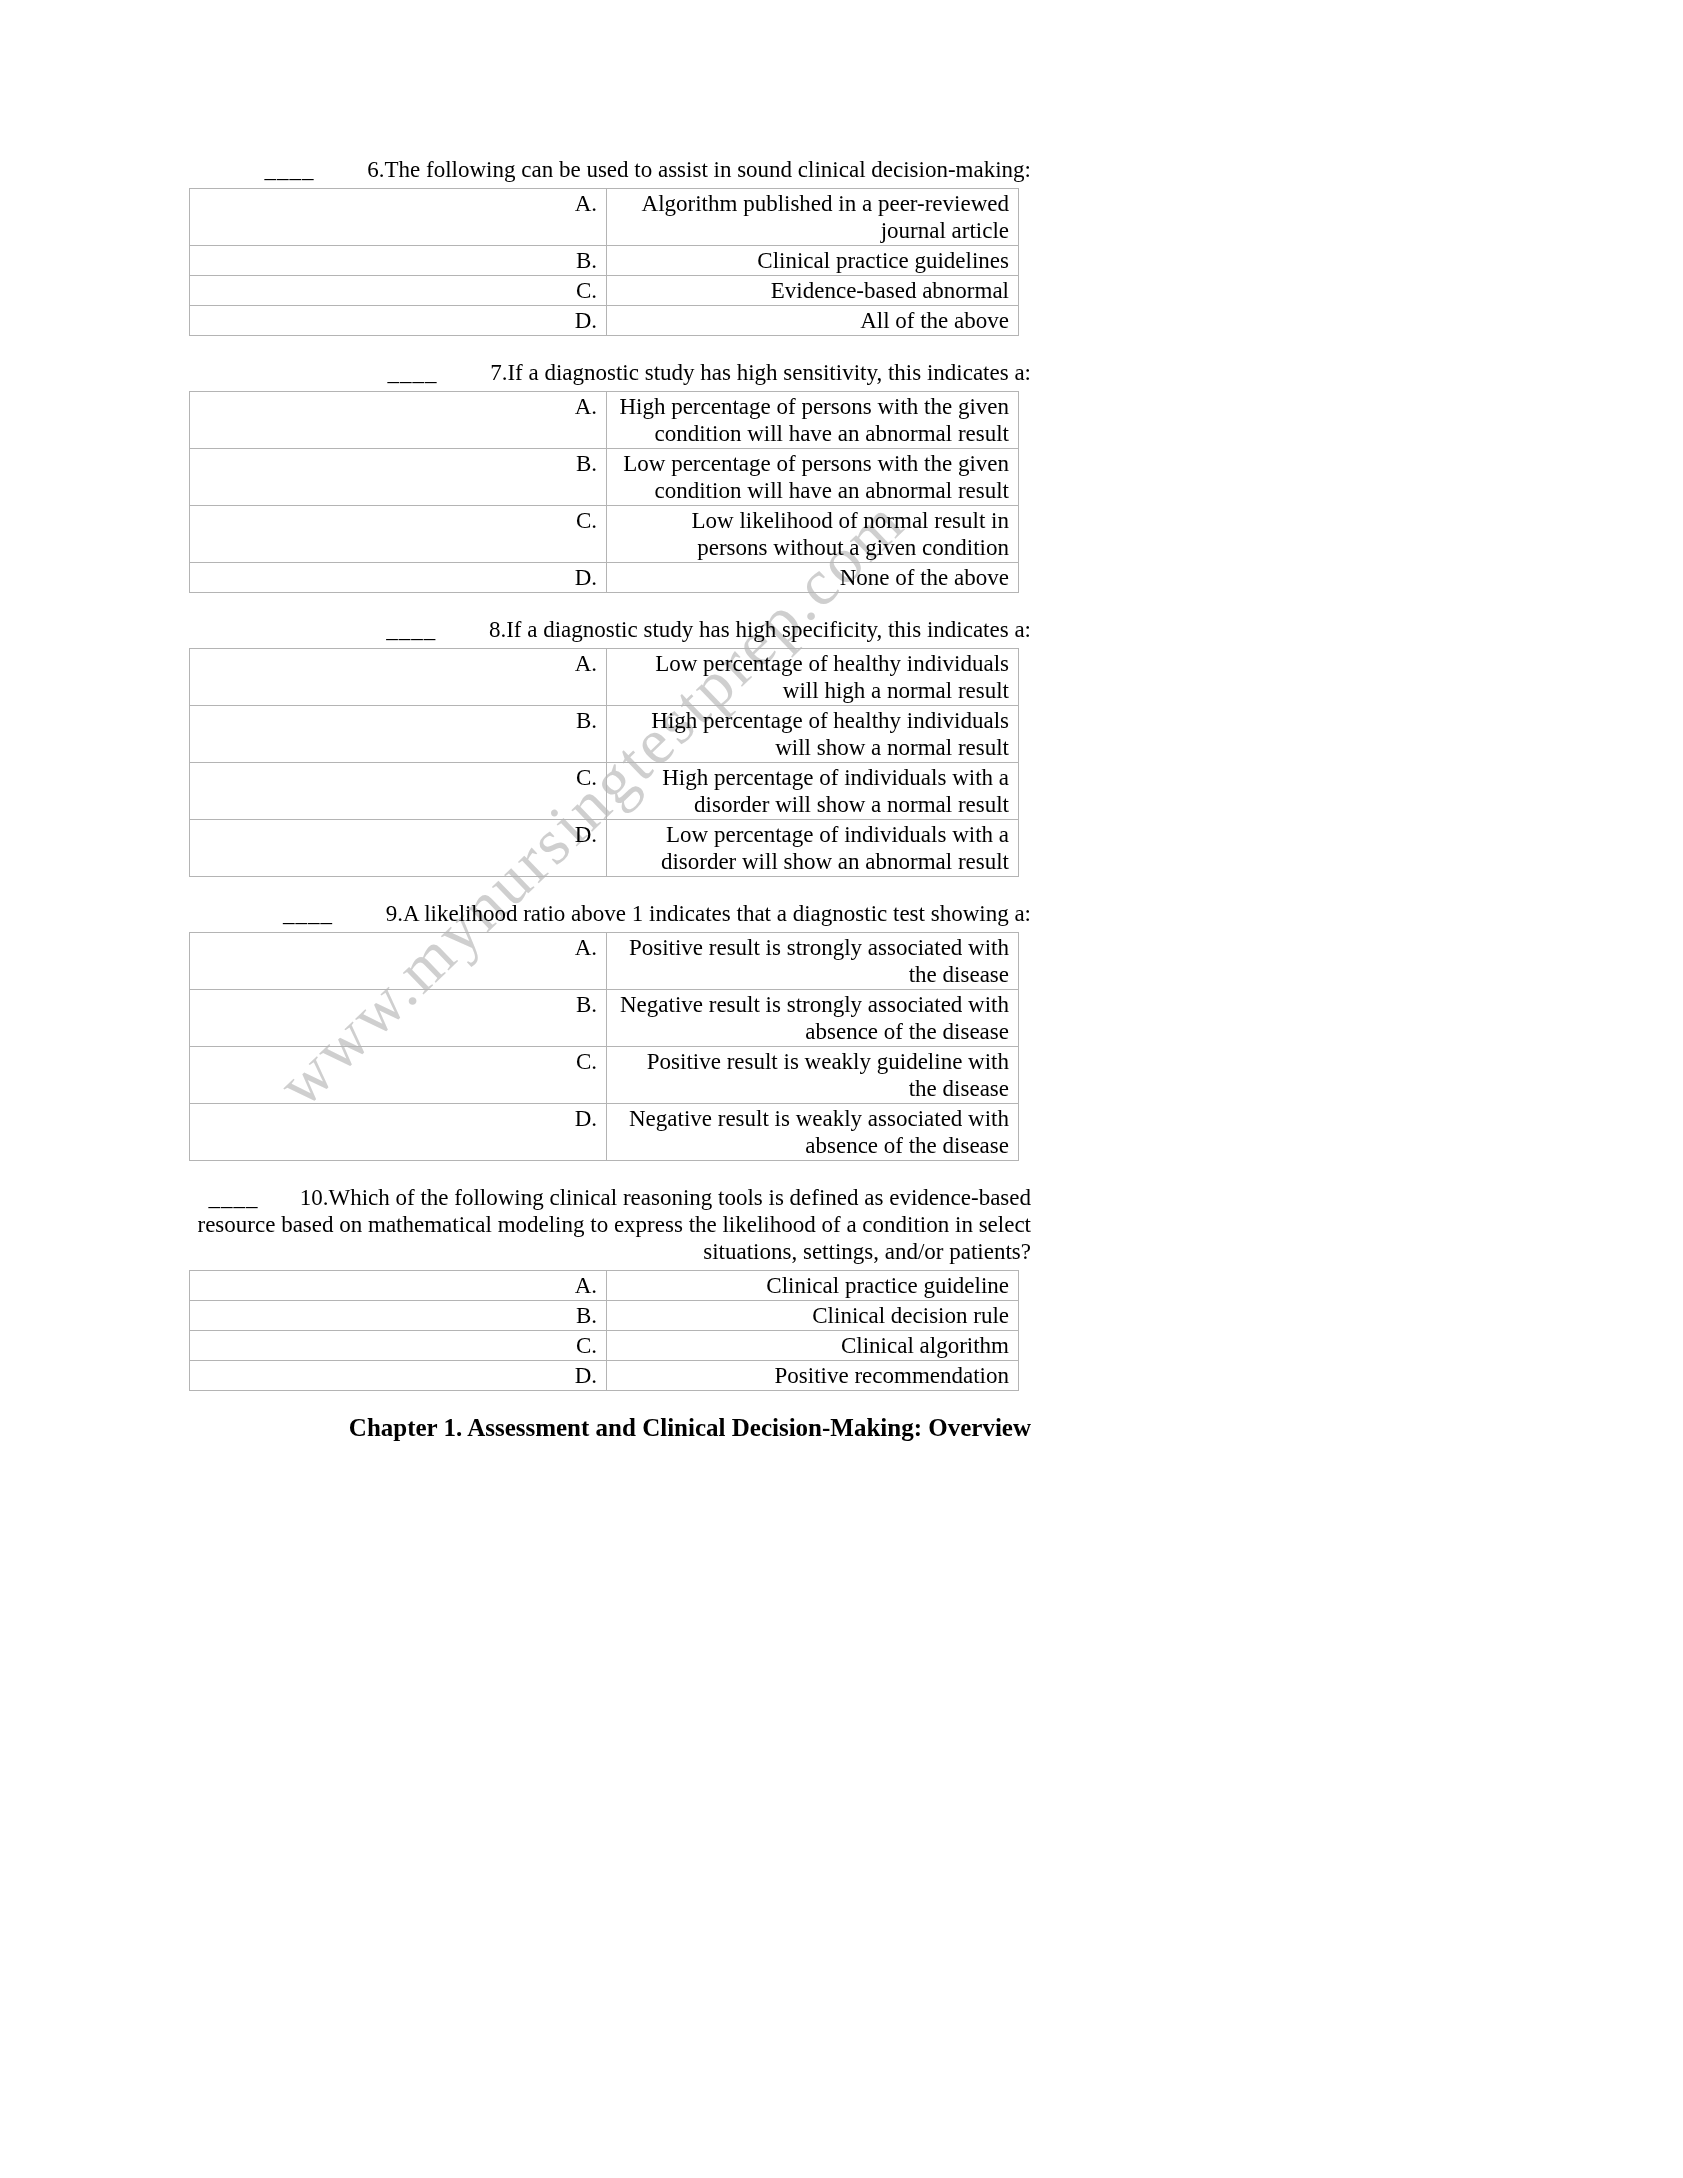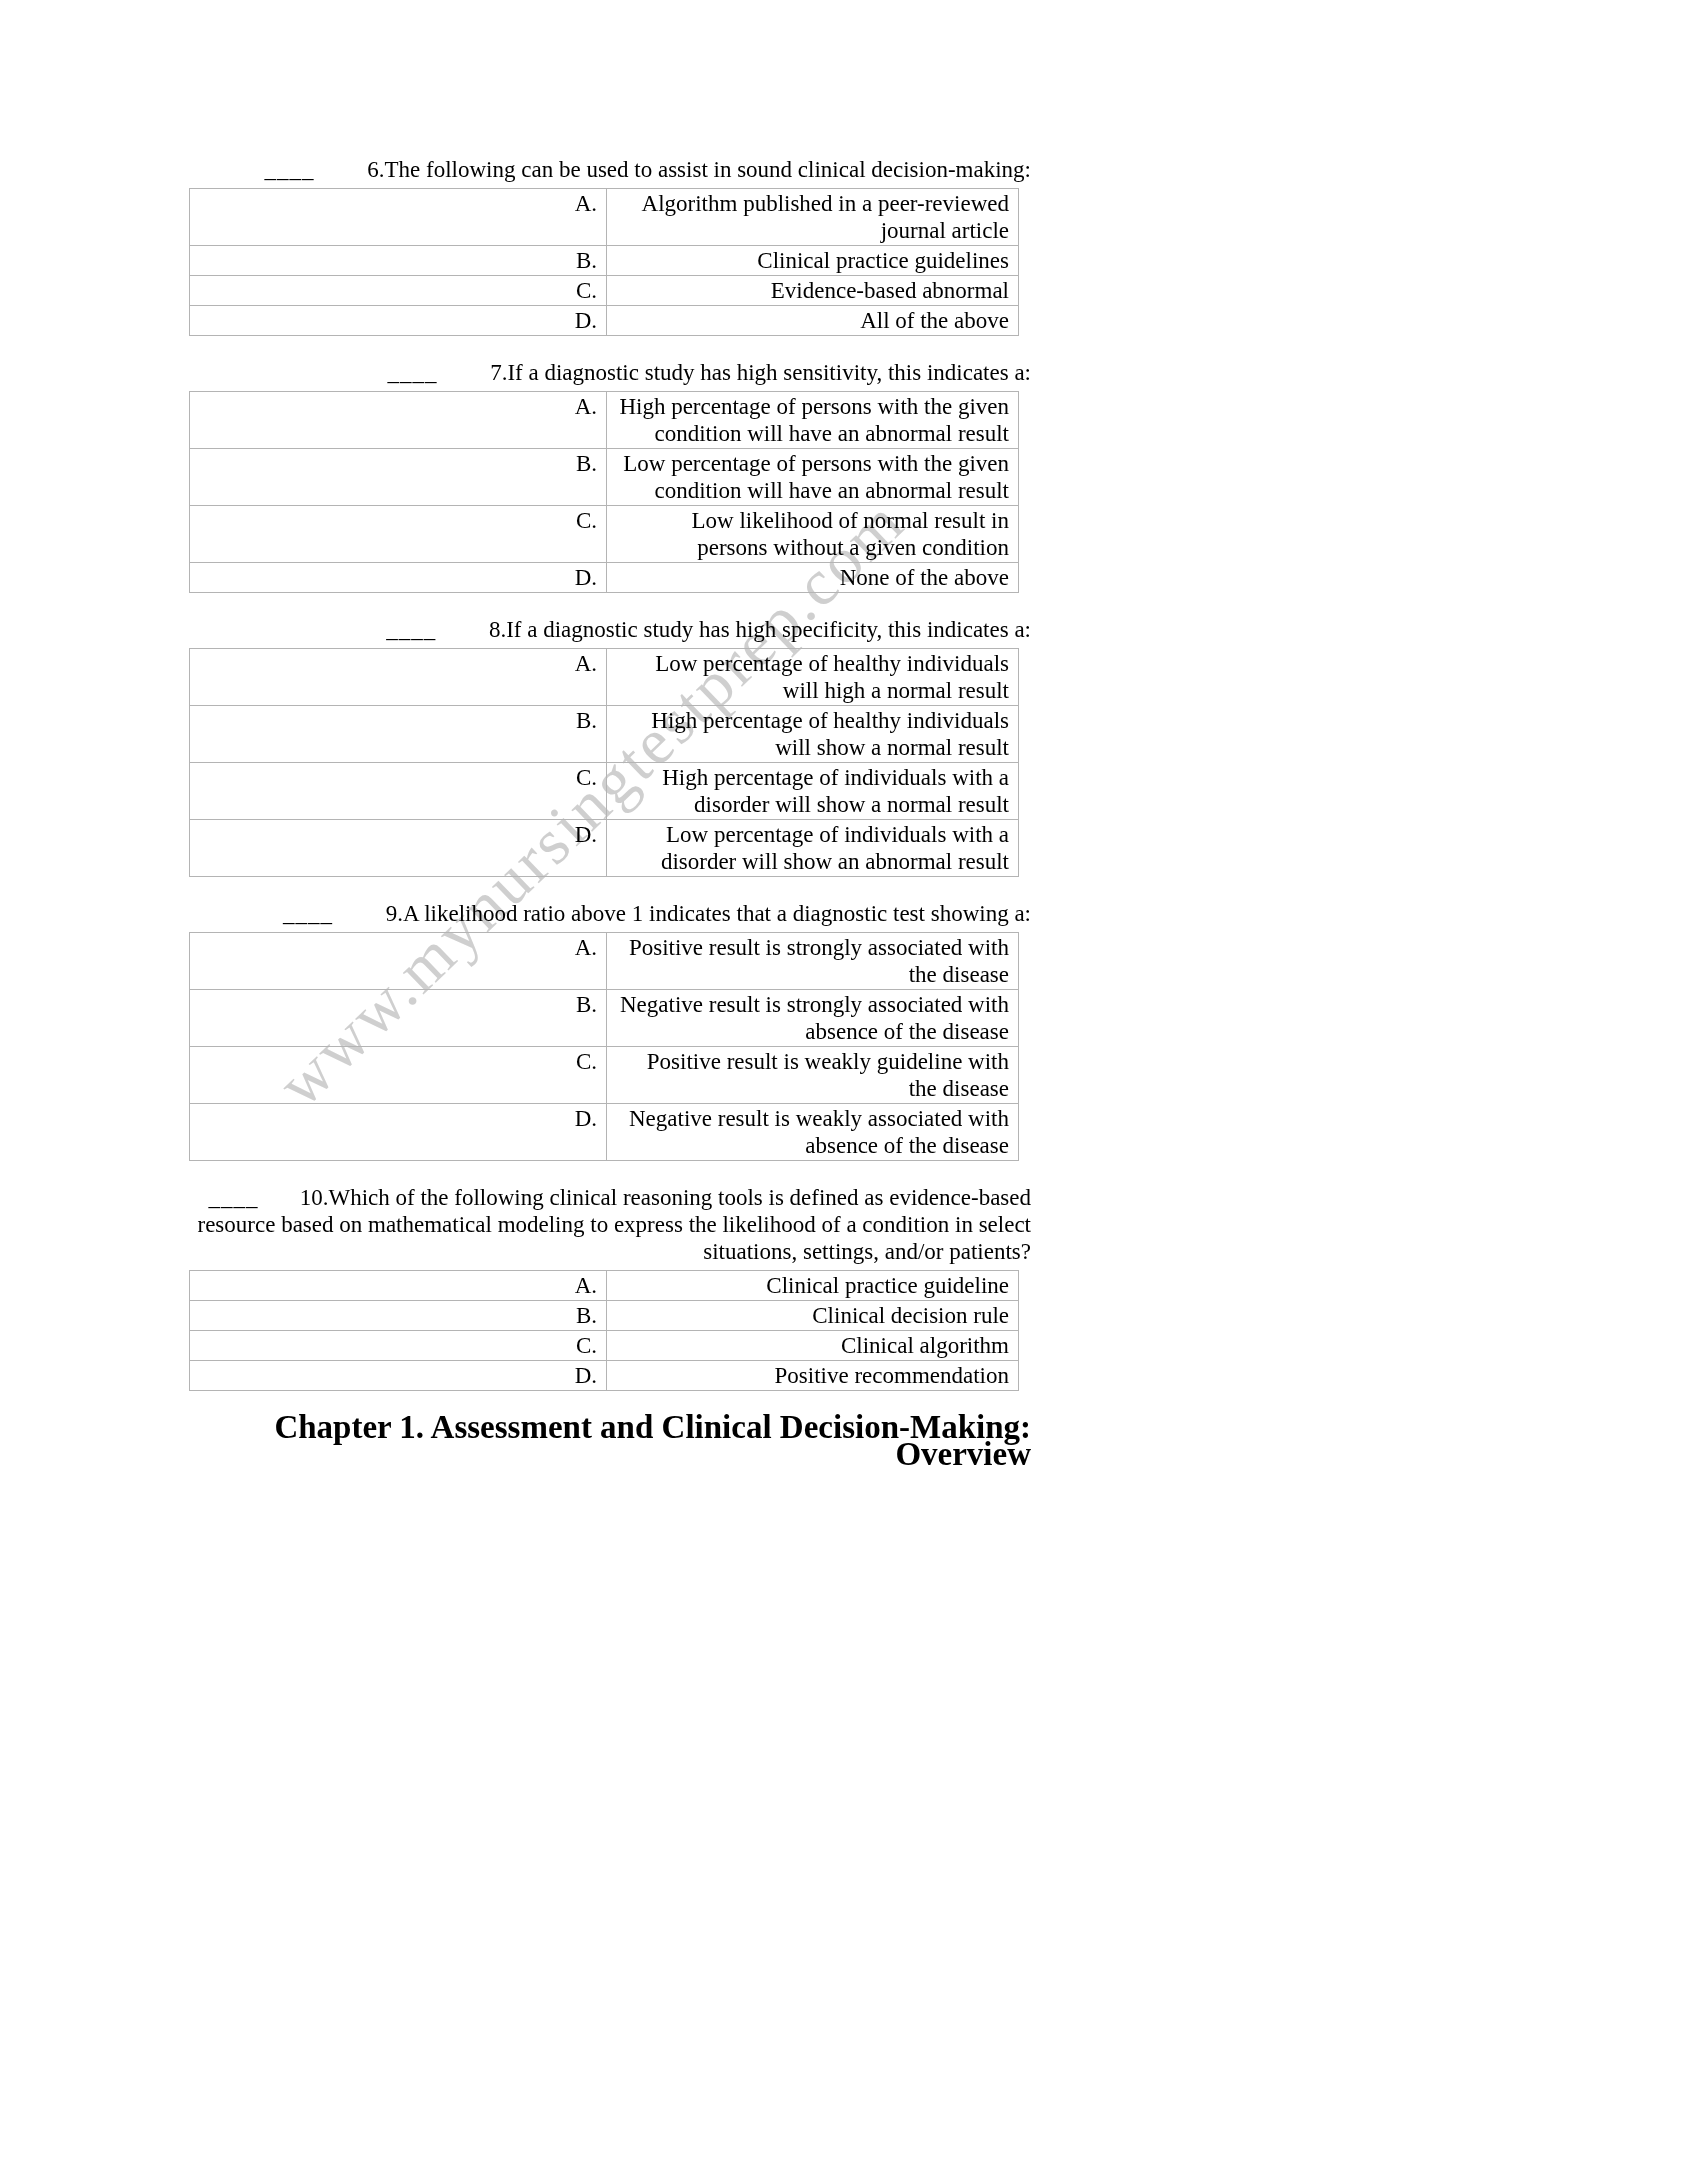--- a/index.html
+++ b/index.html
@@ -52,21 +52,21 @@
     background:transparent;
   }
   .options-table td {
     border:1px solid #b4b4b4;
     padding:1px 9px;
     vertical-align:top;
     background:transparent;
   }
   td.opt-letter { width:417px; }
   .doc-footer {
-    font-size:33px;
+    font-size:25px;
     font-weight:bold;
     margin-top:9px;
   }
 </style>
 </head>
 <body>
 
 <div class="page">
   <div class="watermark">www.mynursingtestprep.com</div>
 

